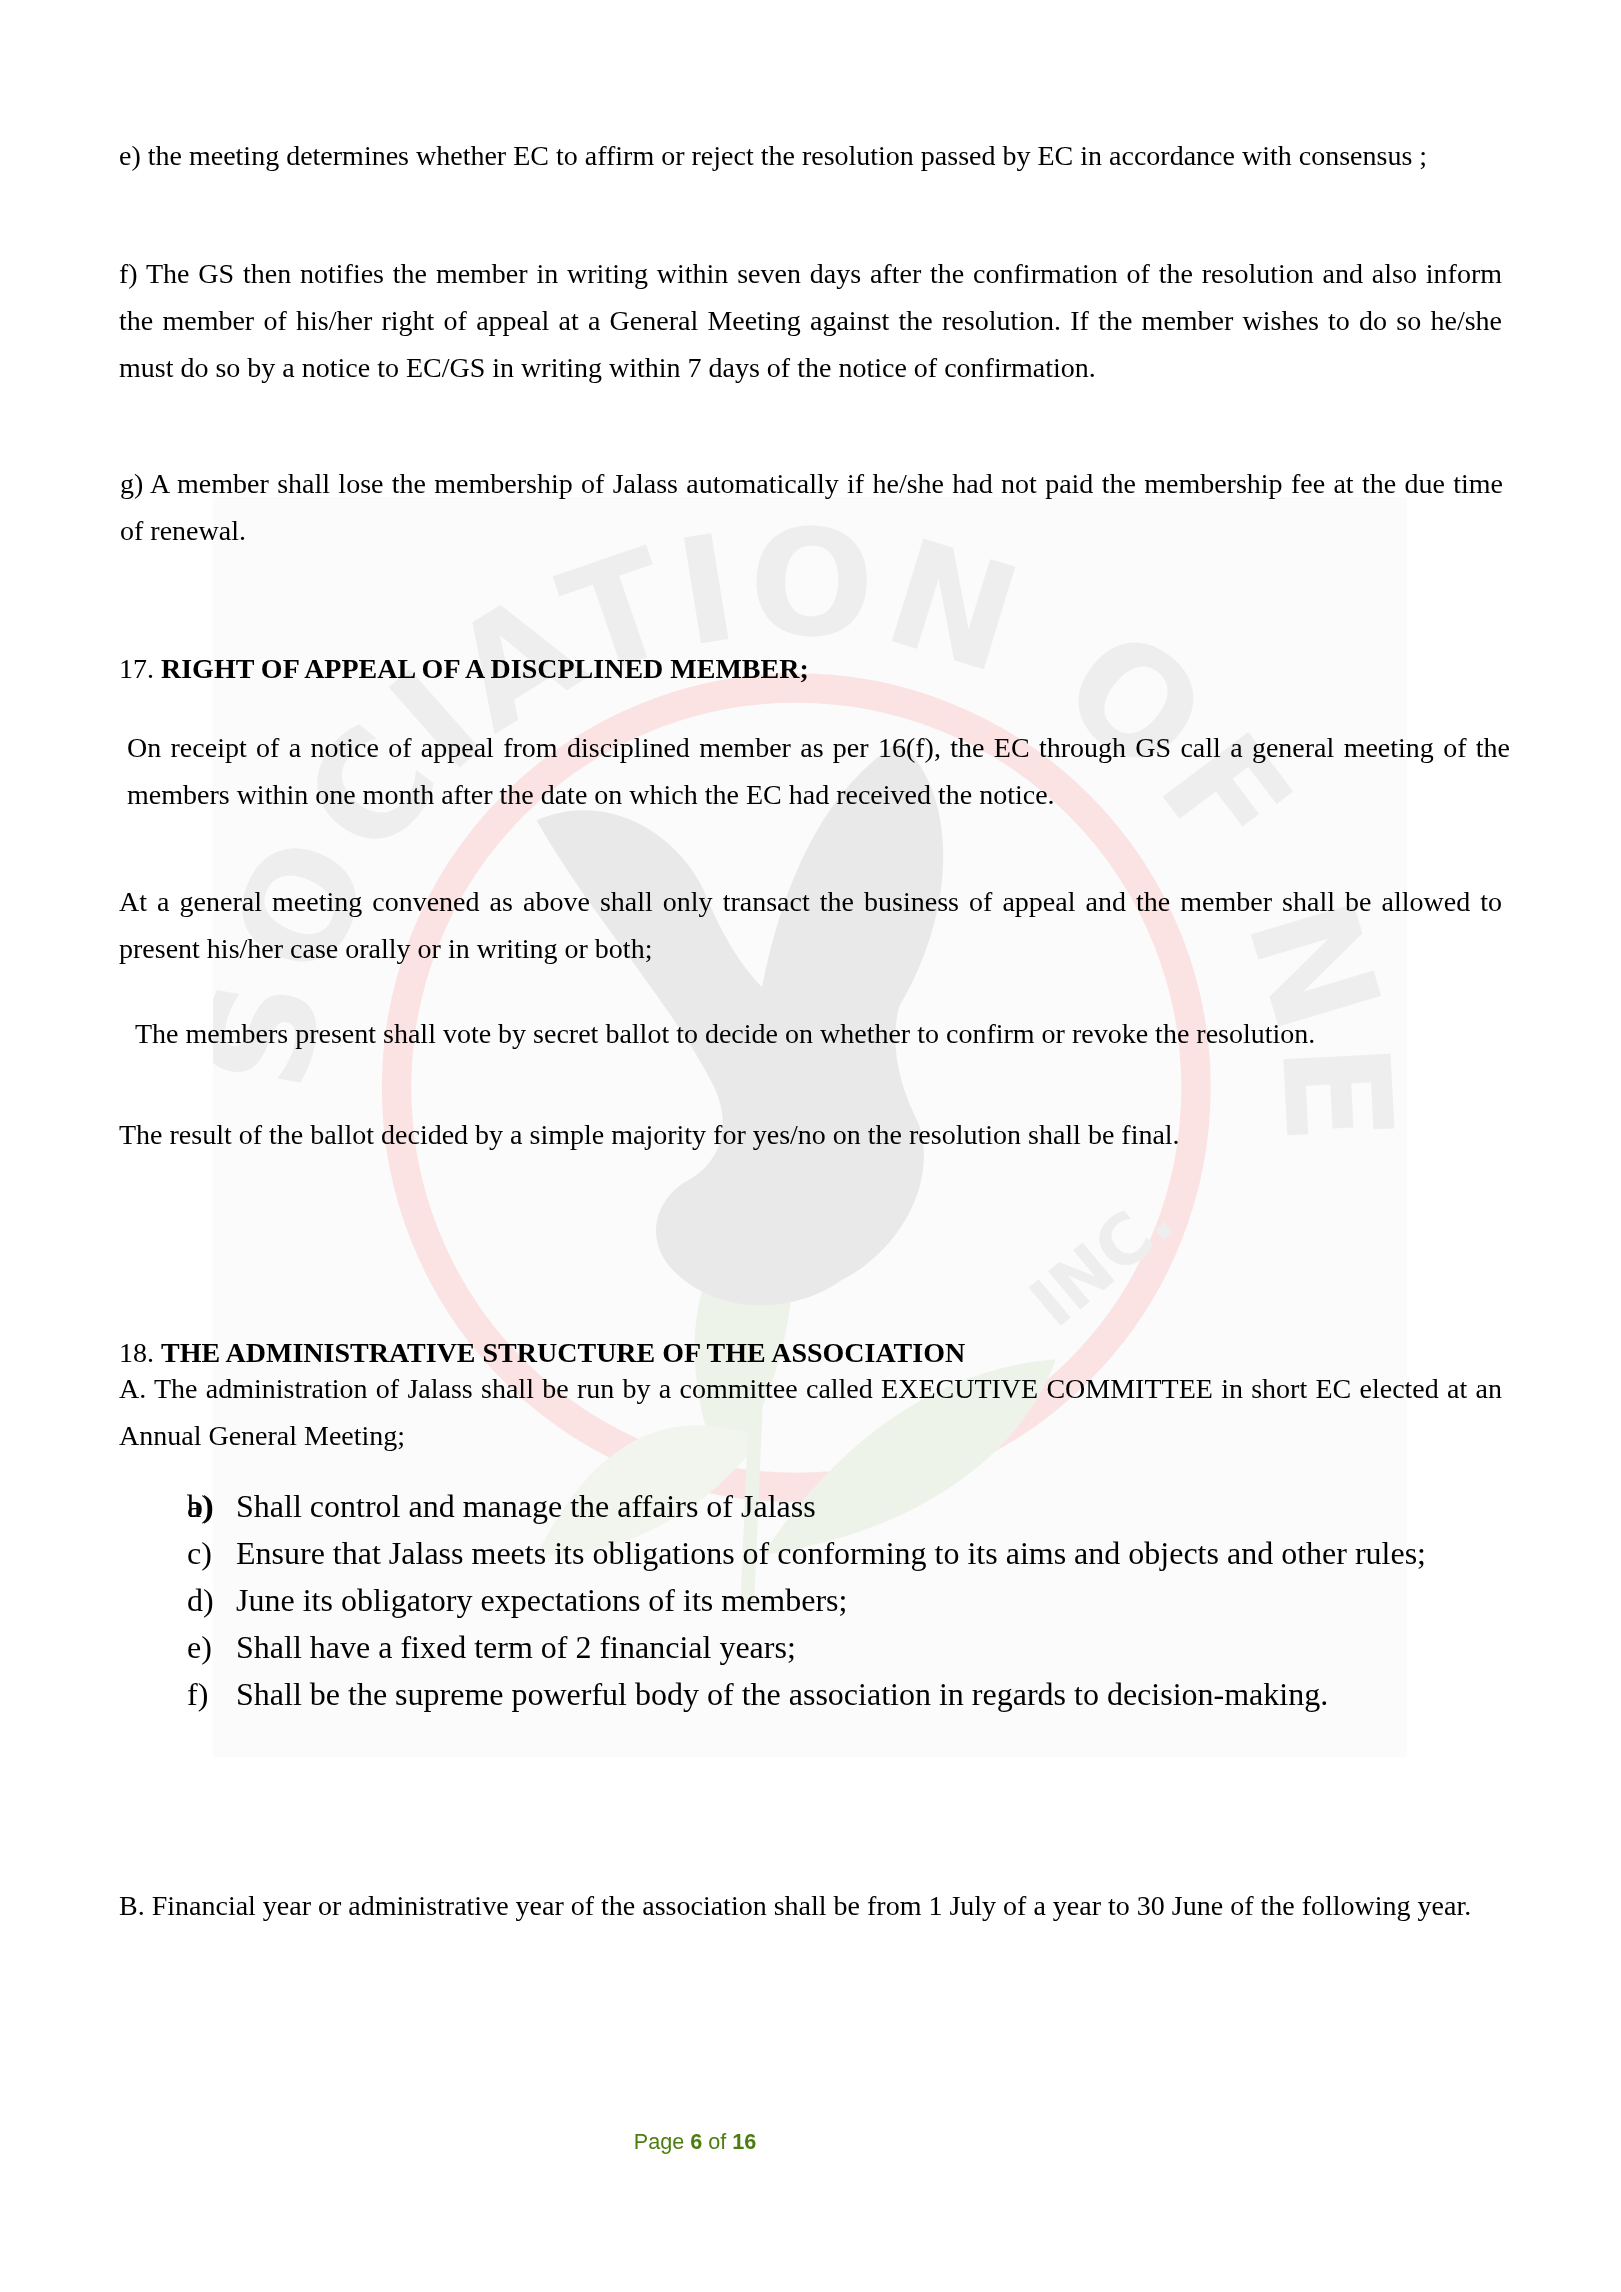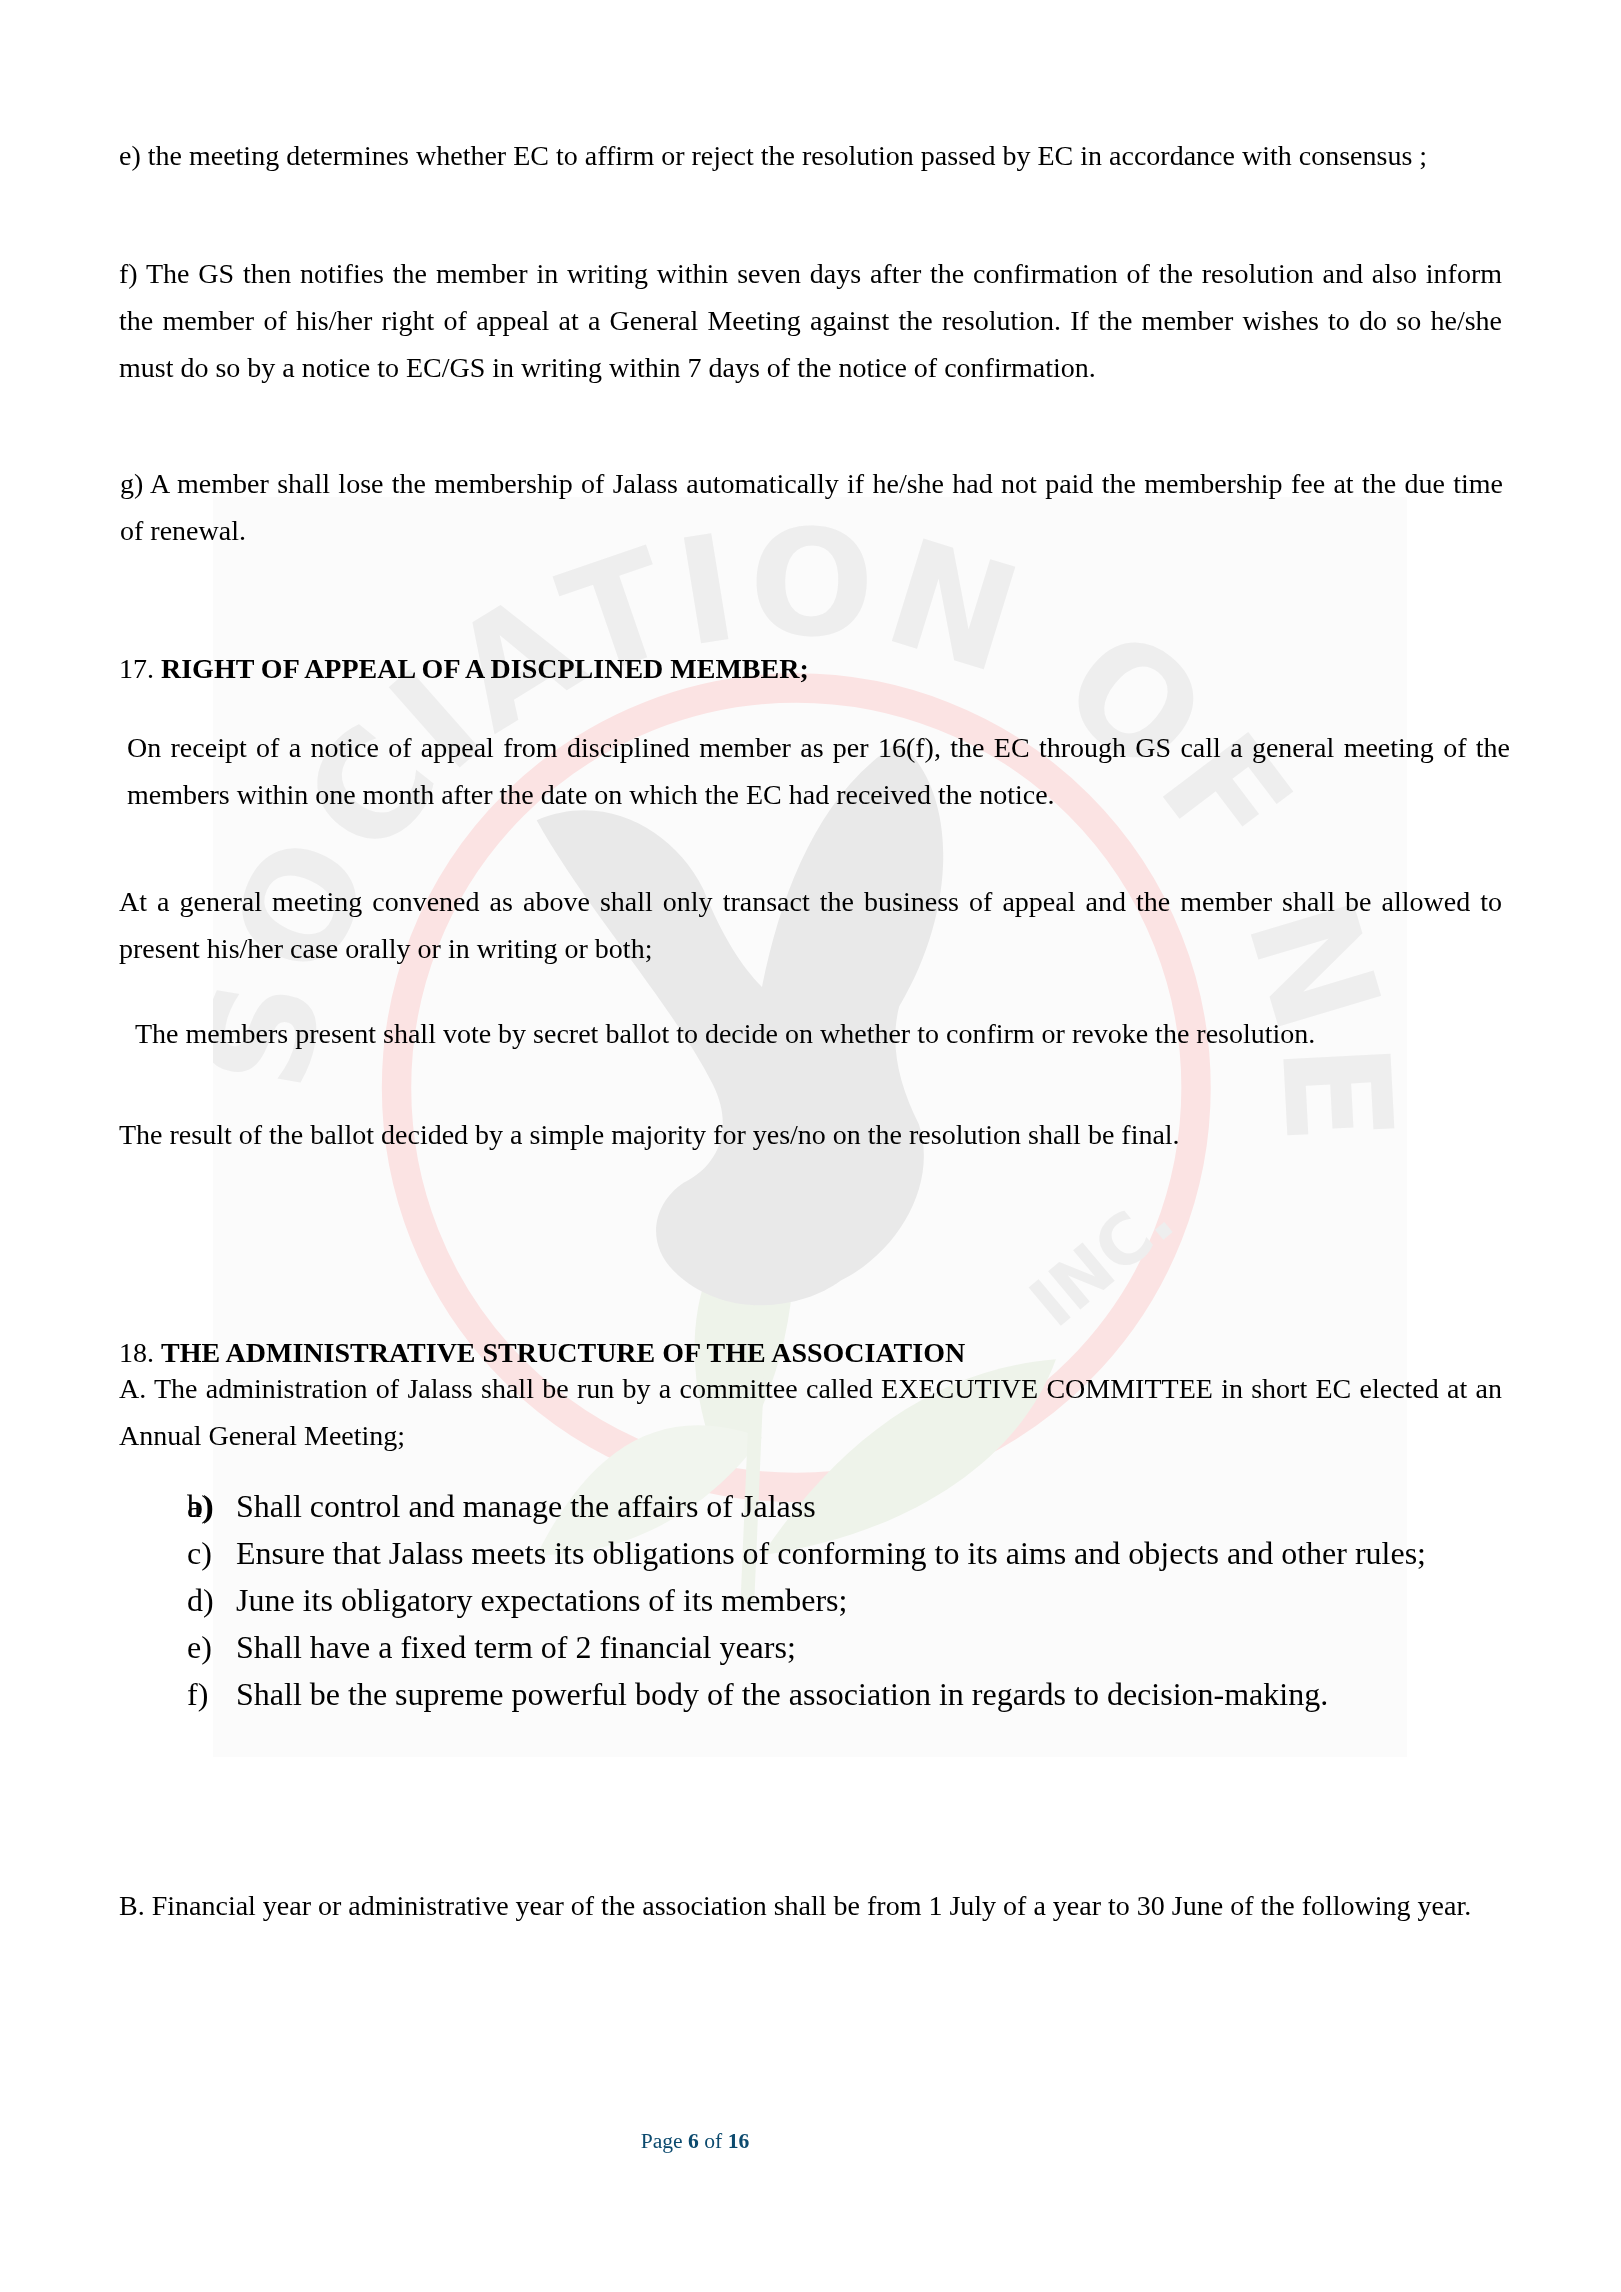--- a/index.html
+++ b/index.html
@@ -13,21 +13,21 @@
     font-size: 28px; line-height: 47px; color: #000000;
     text-align: justify; text-align-last: left;
   }
   .heading .num { font-weight: normal; }
   .heading .title { font-weight: bold; }
   .list { position: absolute; left: 119px; width: 1383px; margin: 0; padding: 0; list-style: none;
     font-family: "Liberation Serif", "DejaVu Serif", serif; font-size: 32px; line-height: 47px; color: #000; }
   .list li { position: relative; padding-left: 117px; text-align: justify; text-align-last: left; }
   .list li .marker { position: absolute; left: 68px; top: 0; }
   .footer { position: absolute; left: 0; width: 1390px; top: 2127px; text-align: center;
-    font-family: Liberation Serif, serif; font-size: 21.6px; line-height: 29px; color: #0c4a6e; }
+    font-family: Liberation Sans, sans-serif; font-size: 21.6px; line-height: 29px; color: #4d7c0f; }
   .footer b { font-weight: bold; }
 </style>
 </head>
 <body>
 
 <div class="page">
 
   <div class="watermark">
     <svg width="1194" height="1260" viewBox="0 0 1218 1286">
       <defs>

